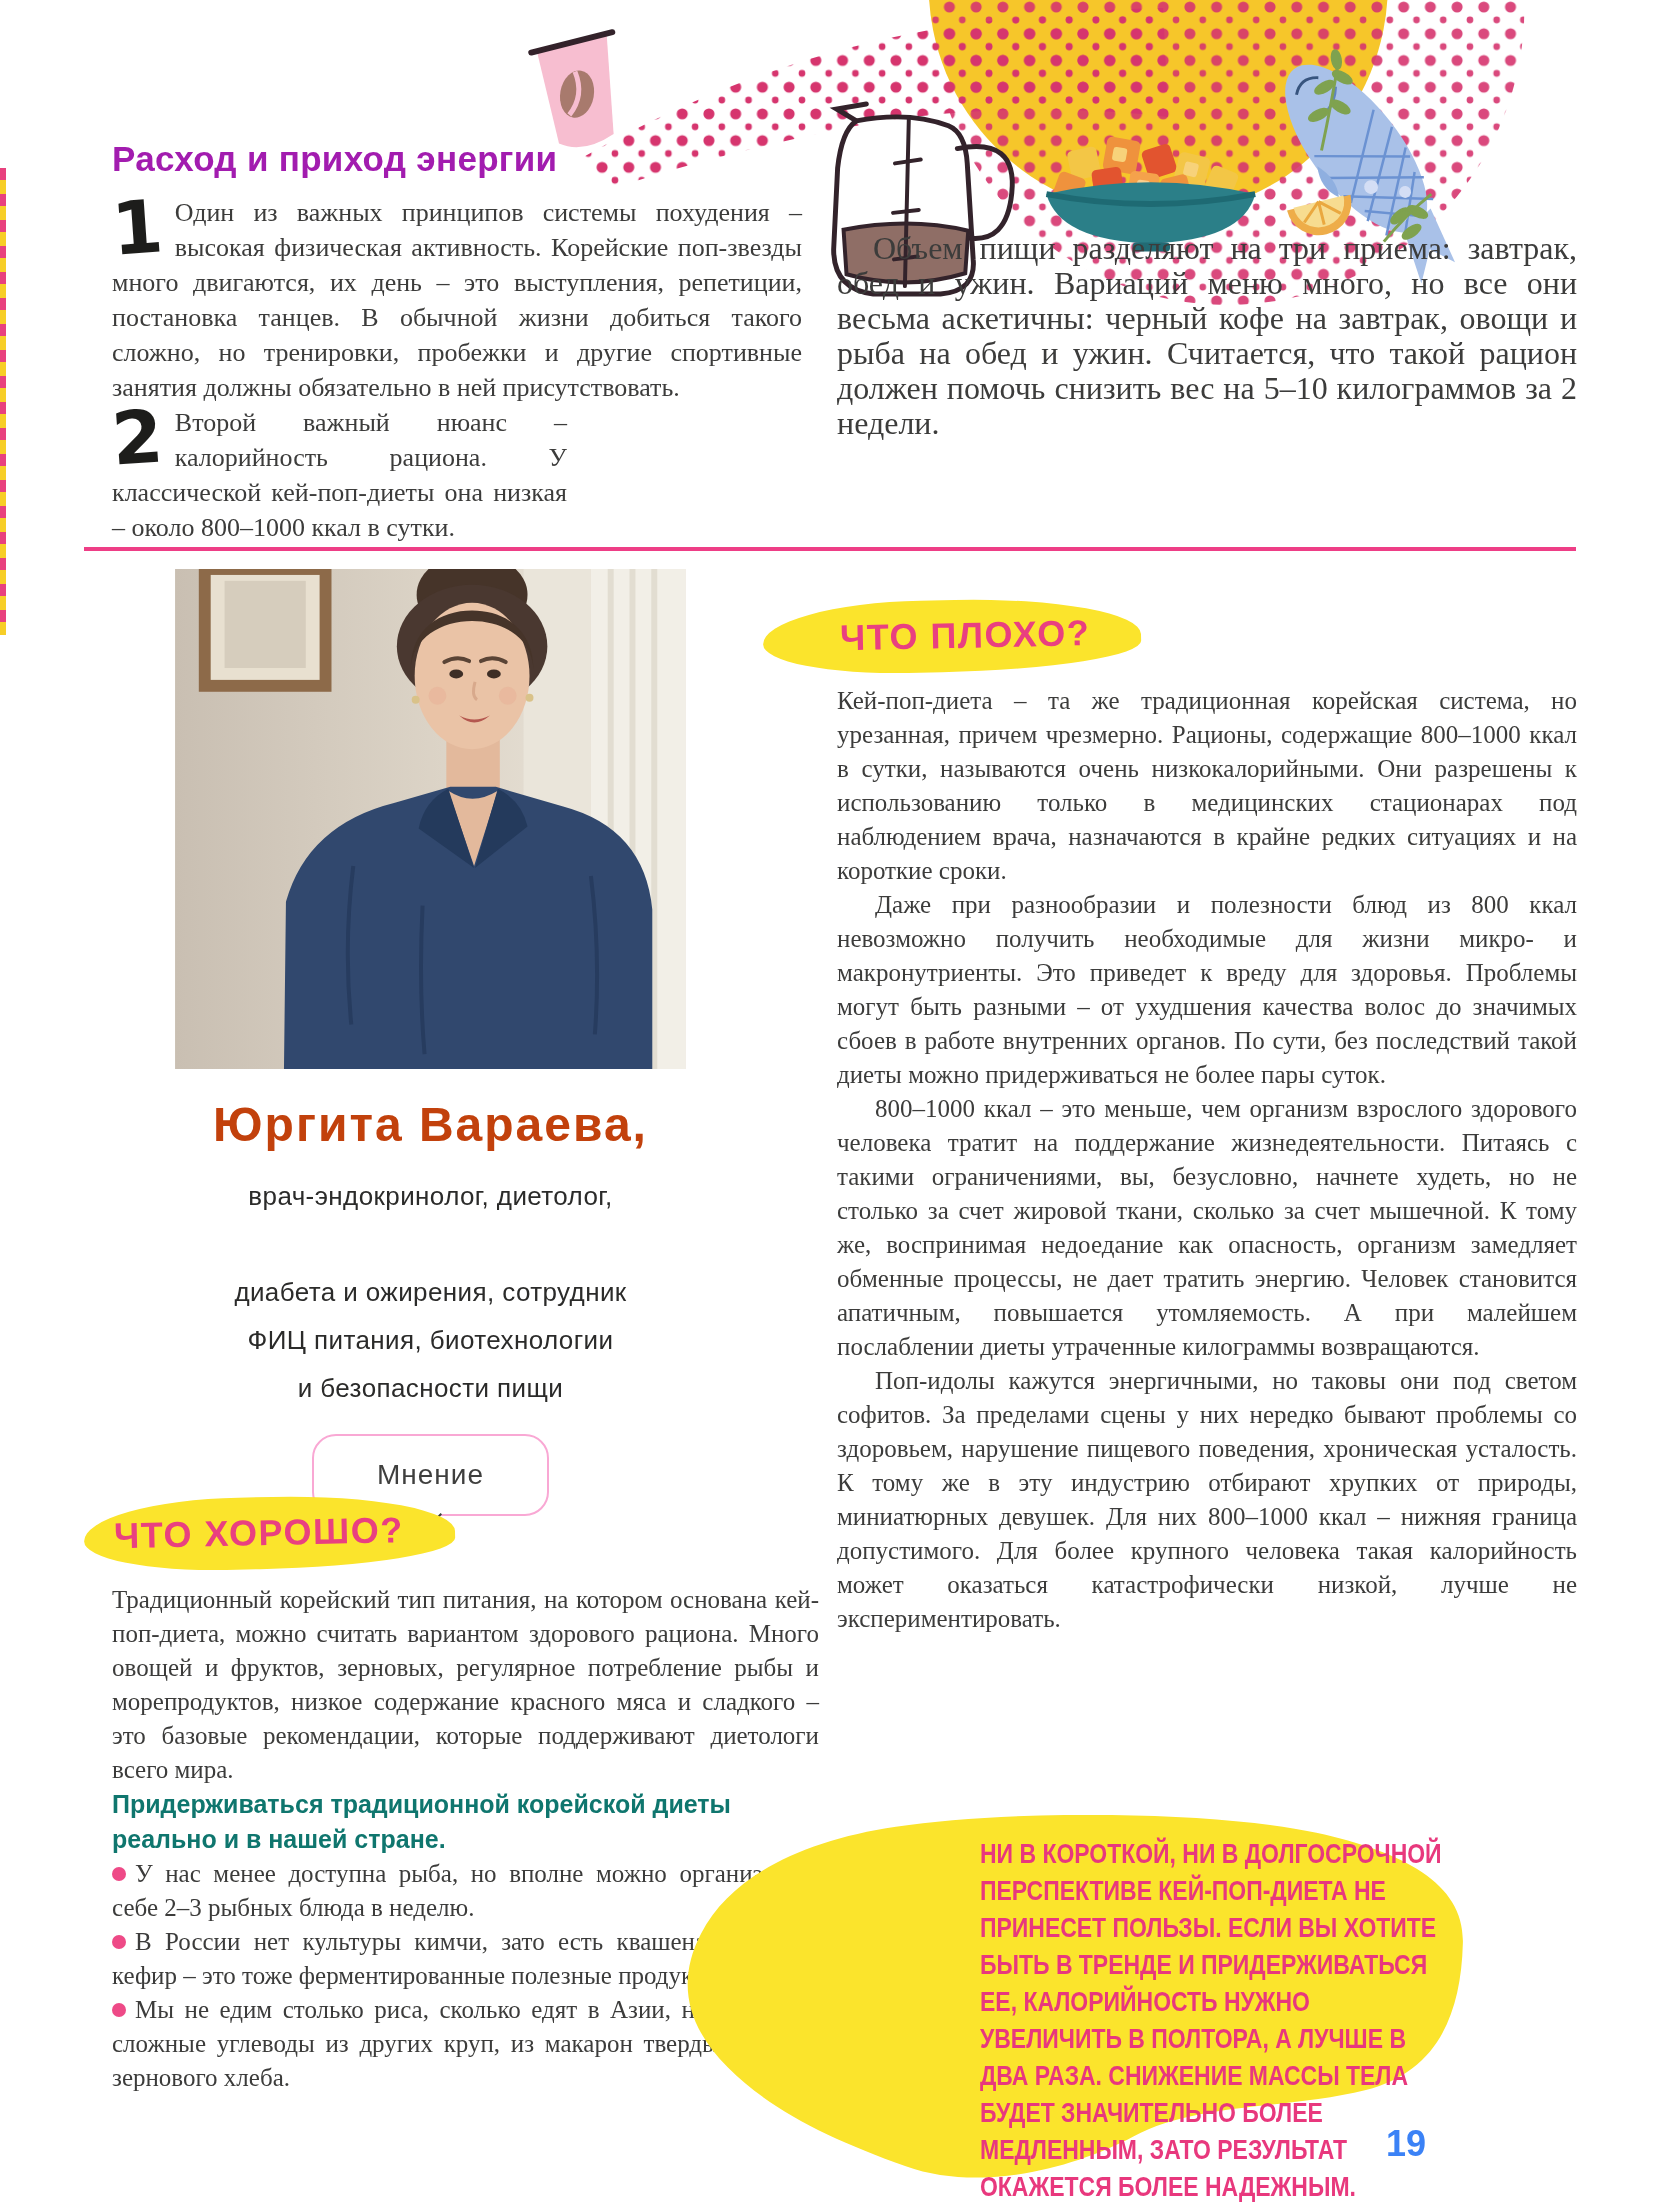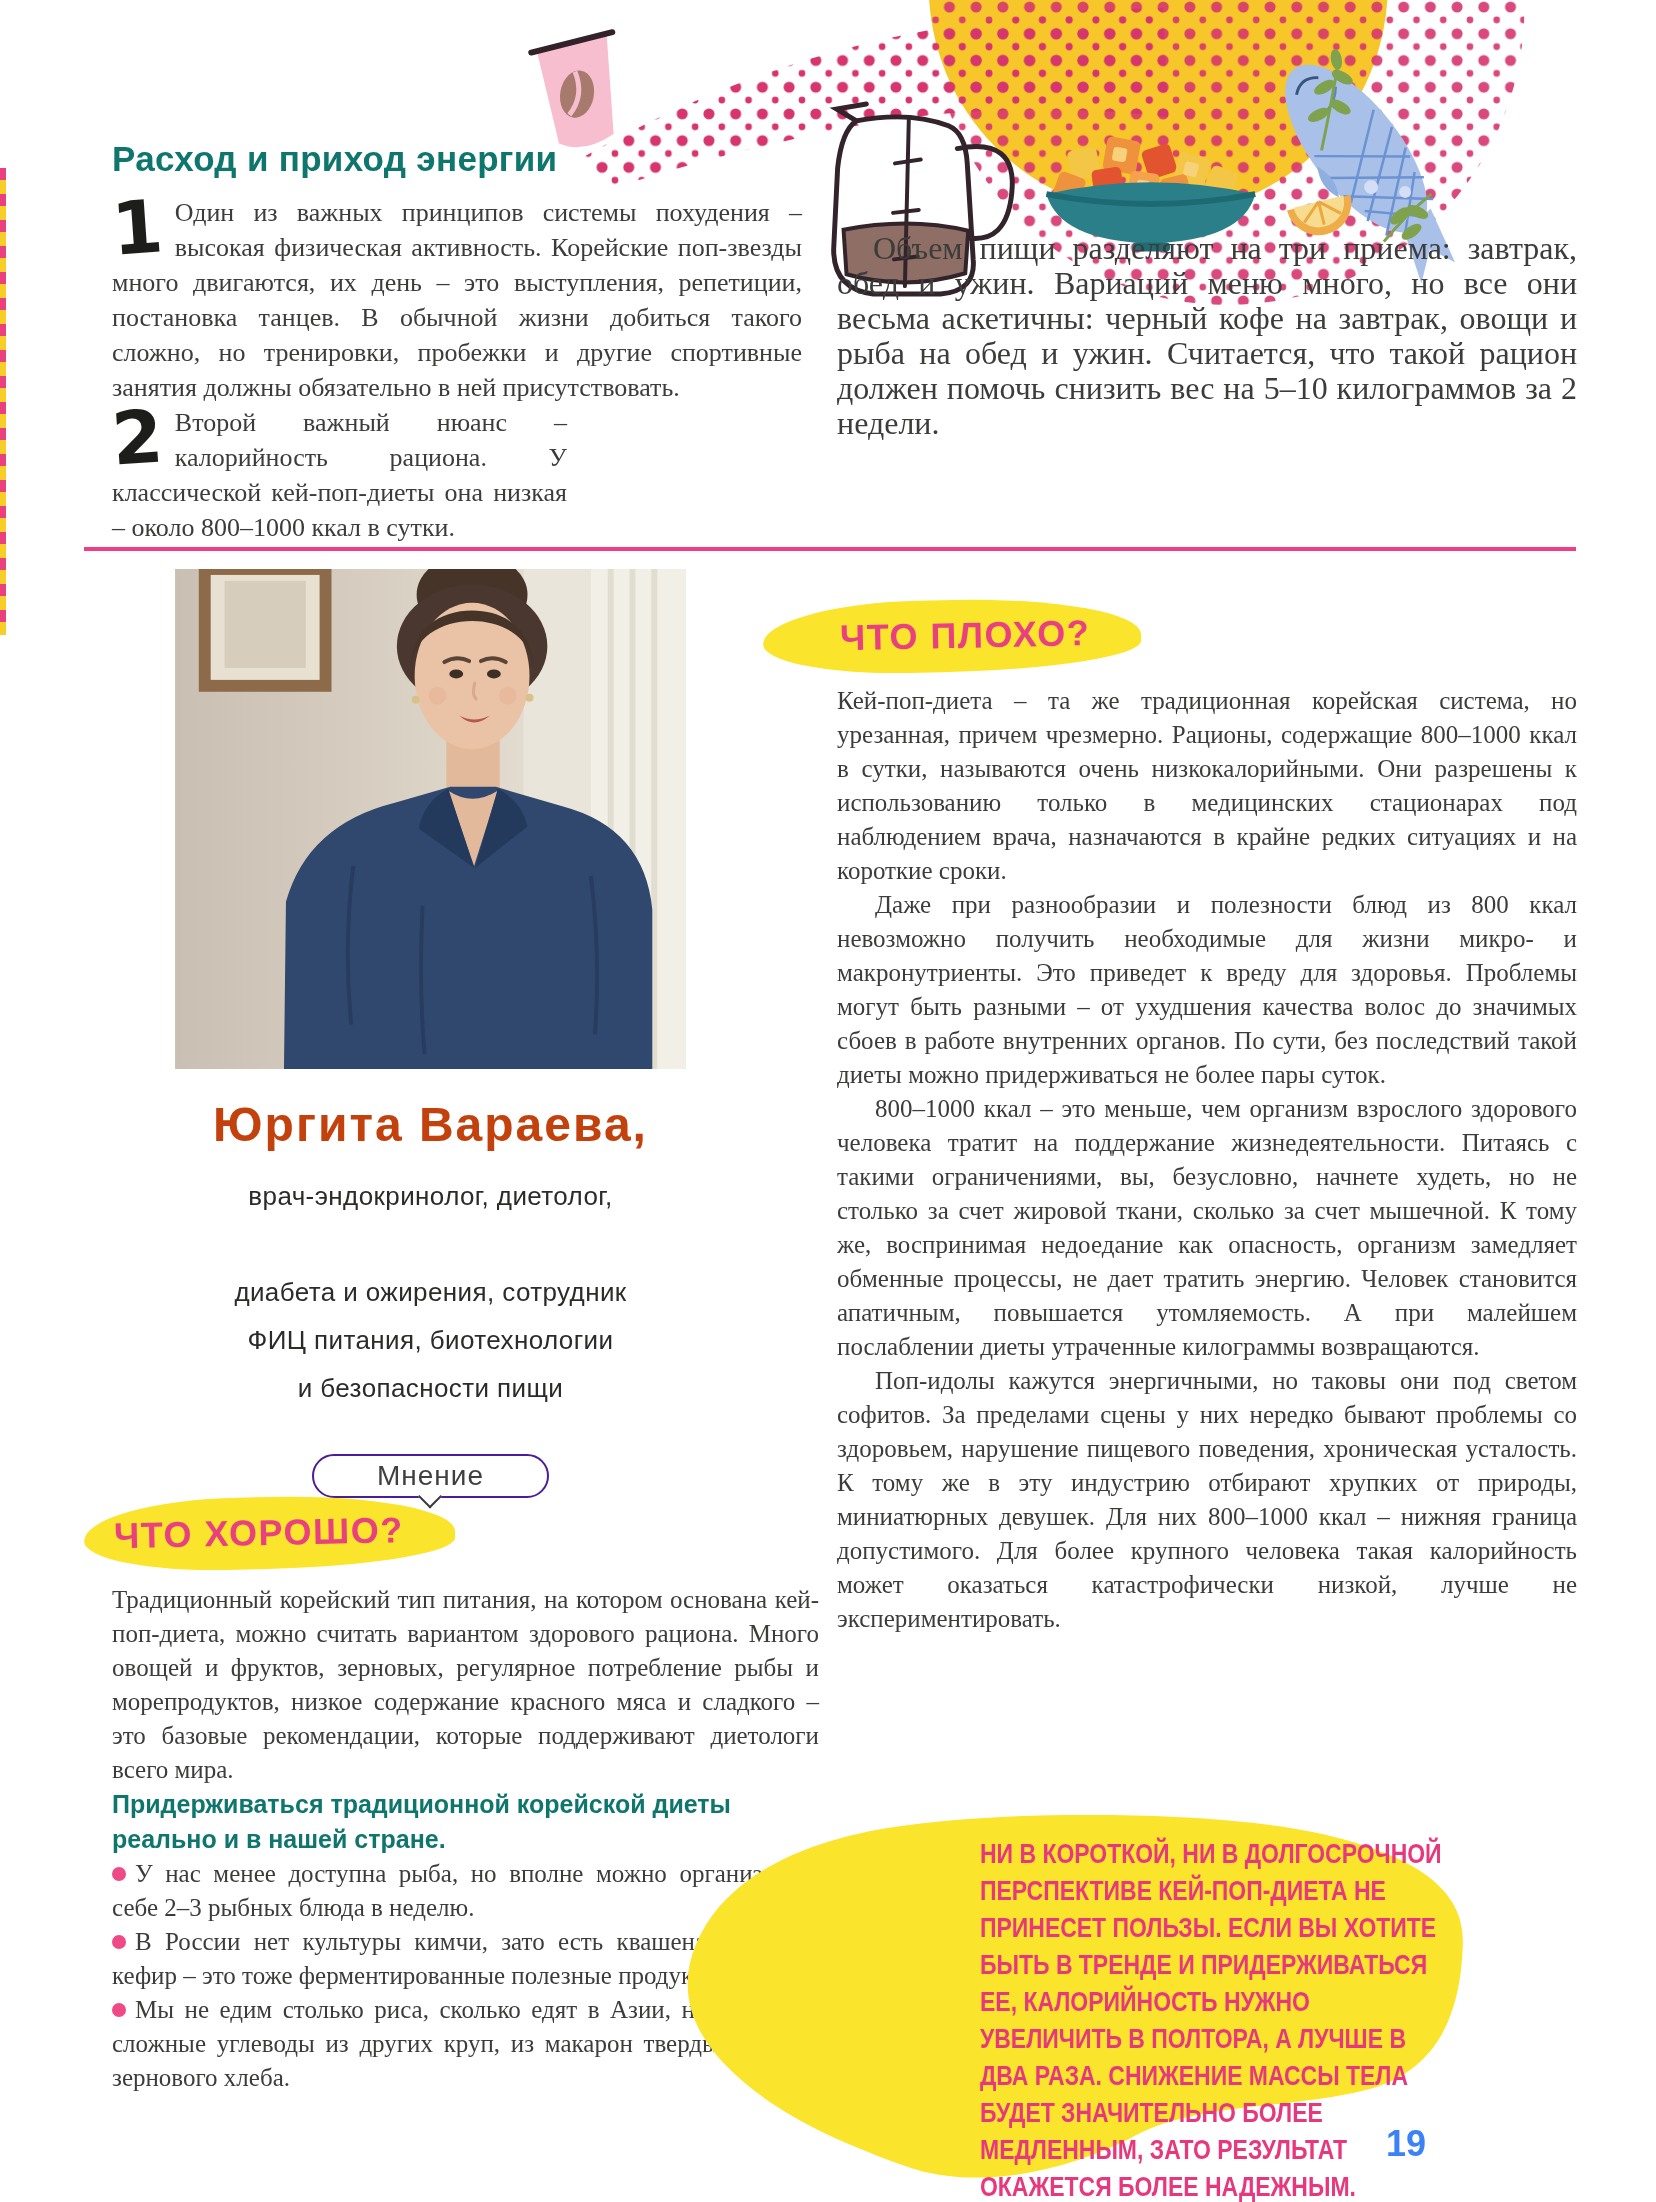--- a/index.html
+++ b/index.html
@@ -4,40 +4,40 @@
 <style>
   html,body{margin:0;padding:0;background:#fff;}
   .page{position:relative;width:1656px;height:2203px;background:#fff;overflow:hidden;
         font-family:"Liberation Serif",serif;color:#3c3c3b;}
   
   .edge-strip{position:absolute;left:0;top:168px;width:6px;height:467px;
       background:repeating-linear-gradient(180deg,#e8417e 0 12px,#f7ce27 12px 26px);}
   
   .top-article{position:absolute;left:112px;top:139px;width:690px;}
   .top-article h1{font-family:"Liberation Sans",sans-serif;font-size:35px;font-weight:800;
-      color:#0f766e;margin:0 0 16px 0;letter-spacing:0.3px;}
+      color:#a21caf;margin:0 0 16px 0;letter-spacing:0.3px;}
   .top-article p{margin:0;font-size:26px;line-height:35px;text-align:justify;}
   .top-article p.narrow{width:455px;}
   .dropnum{float:left;font-family:"DejaVu Sans",sans-serif;font-weight:900;font-size:73px;
       line-height:57px;color:#1d1d1b;margin:4px 12px 0 0;transform:rotate(-4deg);}
   
   .intro-right{position:absolute;left:837px;top:231px;width:740px;font-size:32px;line-height:35px;
       text-align:justify;}
   .intro-right p{margin:0;text-indent:36px;}
   
   .divider{position:absolute;left:84px;top:547px;width:1492px;height:4px;background:#ee3e86;}
   
   .photo{position:absolute;left:175px;top:569px;width:511px;height:500px;}
   
   .profile{position:absolute;left:84px;top:1097px;width:693px;text-align:center;
       font-family:"Liberation Sans",sans-serif;color:#2b2b2a;}
   .profile .name{font-size:48px;font-weight:800;color:#c2410c;letter-spacing:2px;margin:0 0 20px 0;}
   .profile .role{font-size:26px;font-weight:400;line-height:48px;letter-spacing:0.4px;}
-  .badge{display:inline-block;position:relative;margin-top:42px;padding:4px 63px;
-      border:2px solid #4c1d95;border-radius:24px;font-size:28px;color:#3f3f3e;letter-spacing:1px;
+  .badge{display:inline-block;position:relative;margin-top:22px;padding:23px 63px;
+      border:2px solid #f9a8d4;border-radius:24px;font-size:28px;color:#3f3f3e;letter-spacing:1px;
       background:#fff;}
   .badge::after{content:"";position:absolute;left:50%;bottom:-9px;width:15px;height:15px;
       background:#fff;border-right:2px solid #3a3a39;border-bottom:2px solid #3a3a39;
       transform:translateX(-50%) rotate(45deg);}
   
   .blob-head{display:inline-block;background:#fbe42c;color:#e94080;
       font-family:"Liberation Sans",sans-serif;font-weight:800;font-size:36px;letter-spacing:1.5px;
       padding:15px 51px 15px 30px;border-radius:46% 54% 58% 42% / 62% 58% 42% 48%;
       transform:rotate(-1.2deg);white-space:nowrap;}
   

